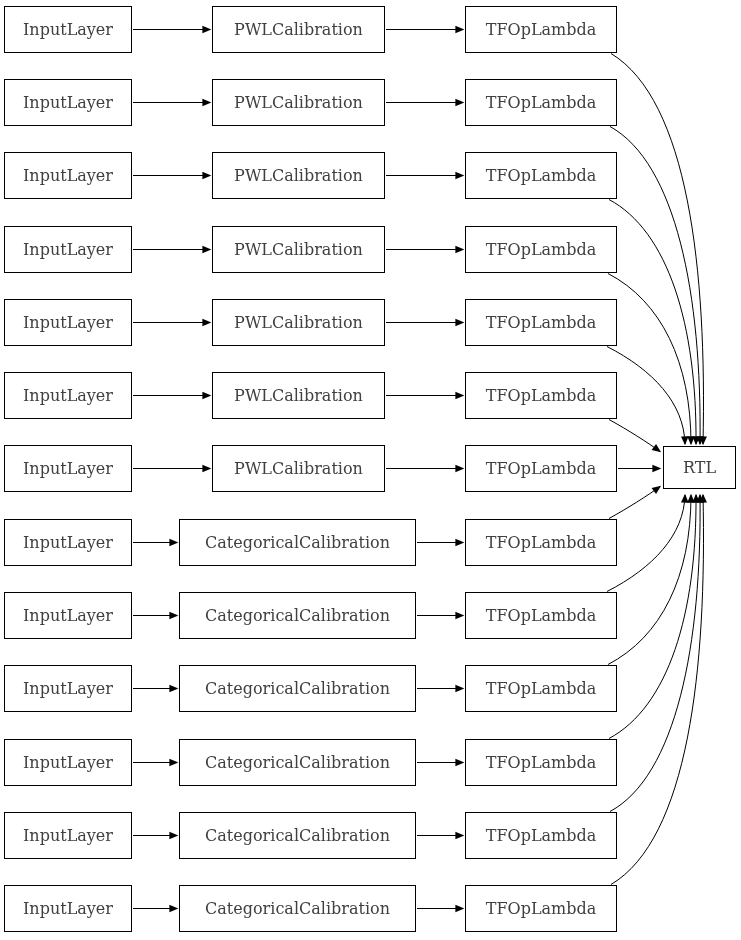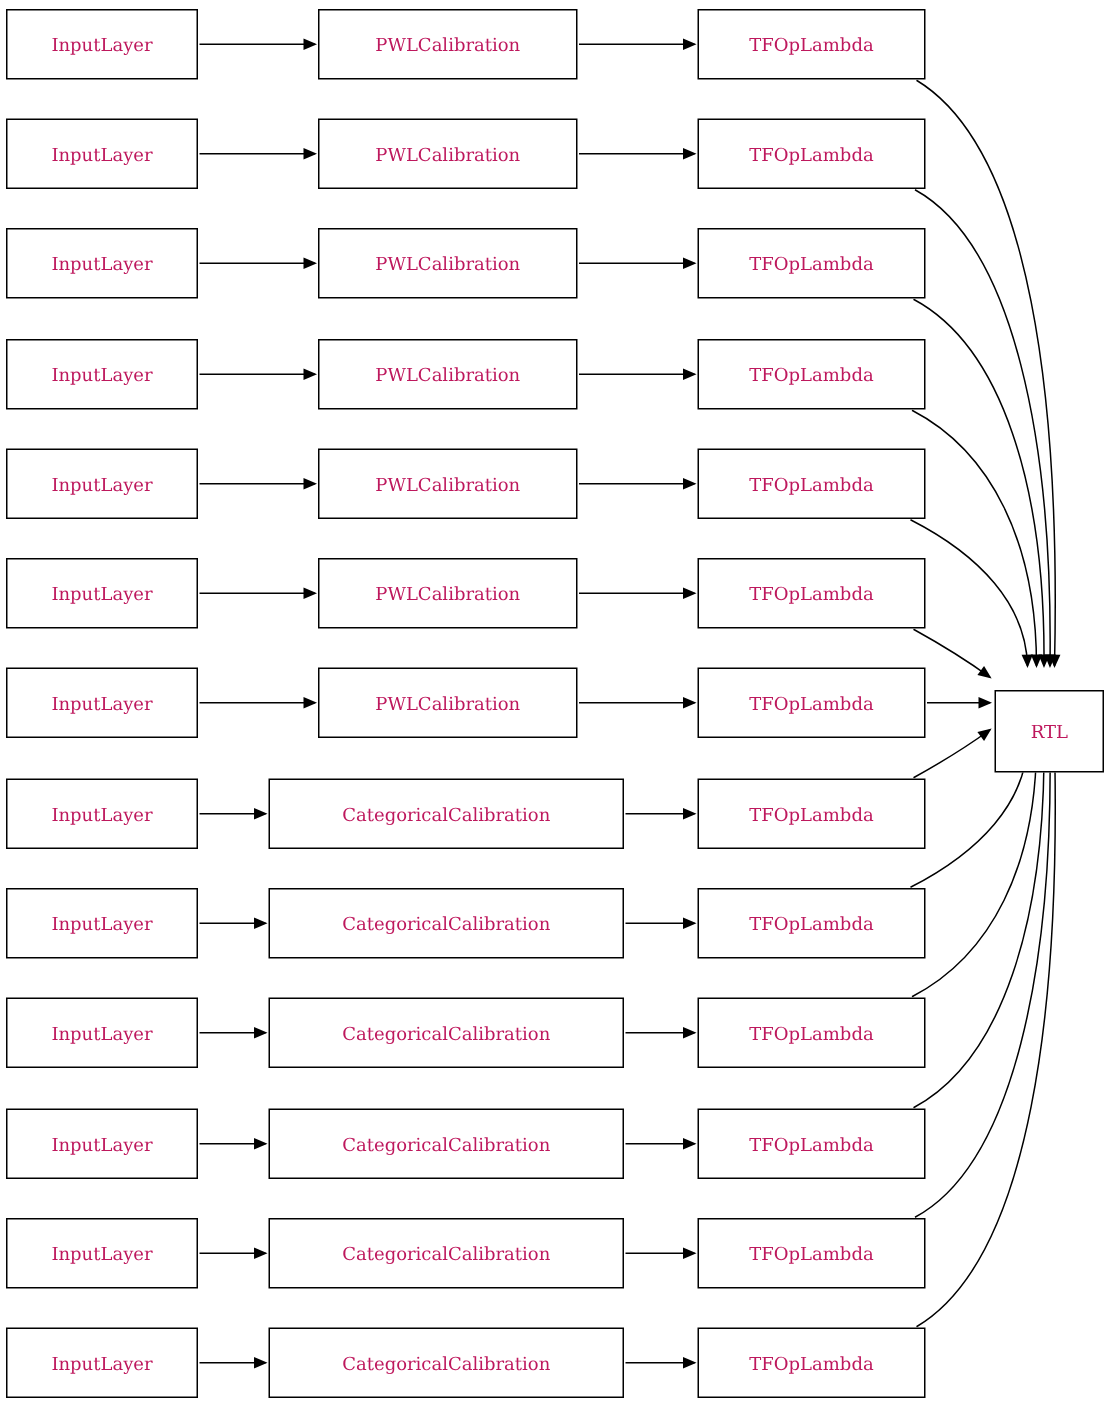--- a/index.html
+++ b/index.html
@@ -21,22 +21,22 @@
     left: 0;
     top: 0;
     width: 741px;
     height: 940px;
   }
   .node {
     position: absolute;
     box-sizing: border-box;
     border: 1px solid #000000;
     background: #ffffff;
-    color: #be185d;
-    font-size: 12px;
+    color: #404040;
+    font-size: 16px;
     line-height: 1;
     display: flex;
     align-items: center;
     justify-content: center;
     white-space: nowrap;
   }
 </style>
 </head>
 <body>
 
@@ -149,15 +149,15 @@
   <div class="node" style="left:465px;top:739px;width:152px;height:47px">TFOpLambda</div>
 
   <div class="node" style="left:4px;top:812px;width:128px;height:47px">InputLayer</div>
   <div class="node" style="left:179px;top:812px;width:237px;height:47px">CategoricalCalibration</div>
   <div class="node" style="left:465px;top:812px;width:152px;height:47px">TFOpLambda</div>
 
   <div class="node" style="left:4px;top:885px;width:128px;height:47px">InputLayer</div>
   <div class="node" style="left:179px;top:885px;width:237px;height:47px">CategoricalCalibration</div>
   <div class="node" style="left:465px;top:885px;width:152px;height:47px">TFOpLambda</div>
 
-  <div class="node" style="left:663px;top:460px;width:73px;height:55px">RTL</div>
+  <div class="node" style="left:663px;top:446px;width:73px;height:43px">RTL</div>
 
 </div>
 
 </body></html>

